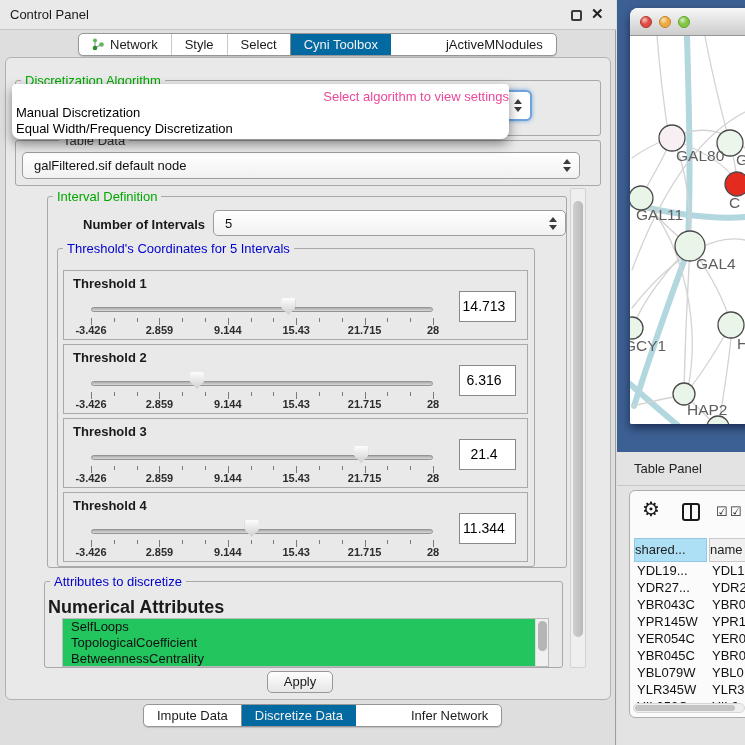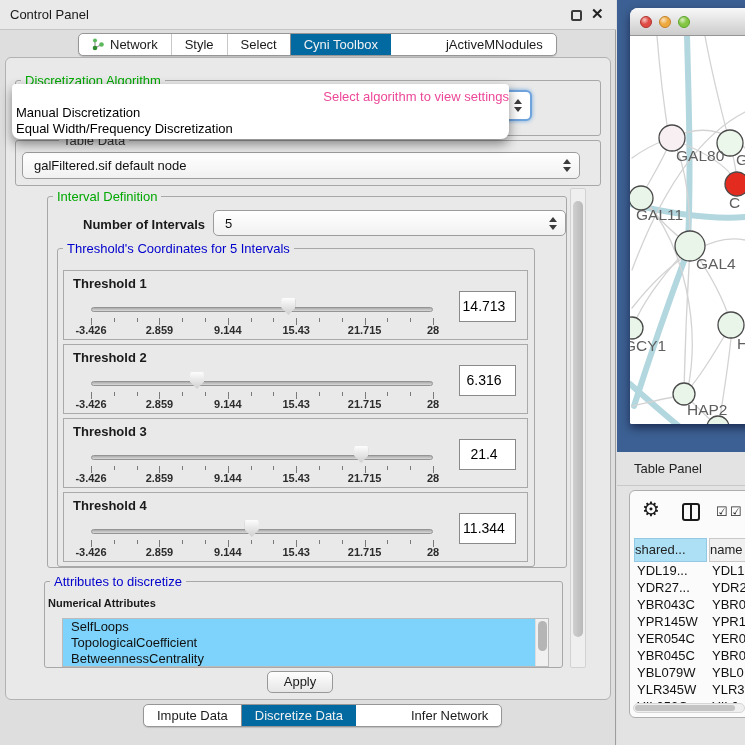--- a/index.html
+++ b/index.html
@@ -67,22 +67,22 @@
   .t-handle { position:absolute; top:27px; width:14px; height:17px;
               background:linear-gradient(#fdfdfd,#cfcfcf);
               clip-path:polygon(8% 0%,92% 0%,100% 12%,100% 58%,50% 100%,0% 58%,0% 12%);
               filter:drop-shadow(0 0 1px #777); }
   .t-tick { position:absolute; width:1px; background:#7a7a7a; }
   .t-ticklabel { position:absolute; top:53px; transform:translateX(-50%); font-size:11px; font-weight:600; color:#2c2c2c; white-space:nowrap; }
   .t-field { position:absolute; left:395px; top:20px; width:57px; height:31px; background:#fff; border:1px solid #8a8a8a;
              font-size:14px; text-align:center; line-height:29px; padding-right:7px; color:#000; }
 
   
-  #attr-heading { left:48px; top:597px; font-weight:bold; font-size:11px; }
-  #attr-list { left:62px; top:618px; width:487px; height:49px; background:#7dd3fc; border:1px solid #bbb; overflow:hidden; }
+  #attr-heading { left:48px; top:597px; font-weight:bold; font-size:18px; }
+  #attr-list { left:62px; top:618px; width:487px; height:49px; background:#22c55e; border:1px solid #bbb; overflow:hidden; }
   .attr-item { height:16px; line-height:16px; padding-left:8px; font-size:13px; color:#111; white-space:nowrap; }
   #attr-vscroll { position:absolute; left:472px; top:0; width:14px; height:47px; background:#f0f0f0; border-left:1px solid #ddd; }
   #attr-vscroll .thumb { position:absolute; left:2px; top:2px; width:9px; height:30px; background:#b5b5b5; border-radius:5px; }
 
   #apply-btn { left:267px; top:671px; width:66px; height:22px; background:linear-gradient(#fefefe,#e6e6e6);
                border:1px solid #989898; border-radius:5px; text-align:center; line-height:20px; font-size:13px; }
 
   
   #rt { position:absolute; left:617px; top:0; width:128px; height:745px; background:#3c6093; overflow:hidden; }
 

